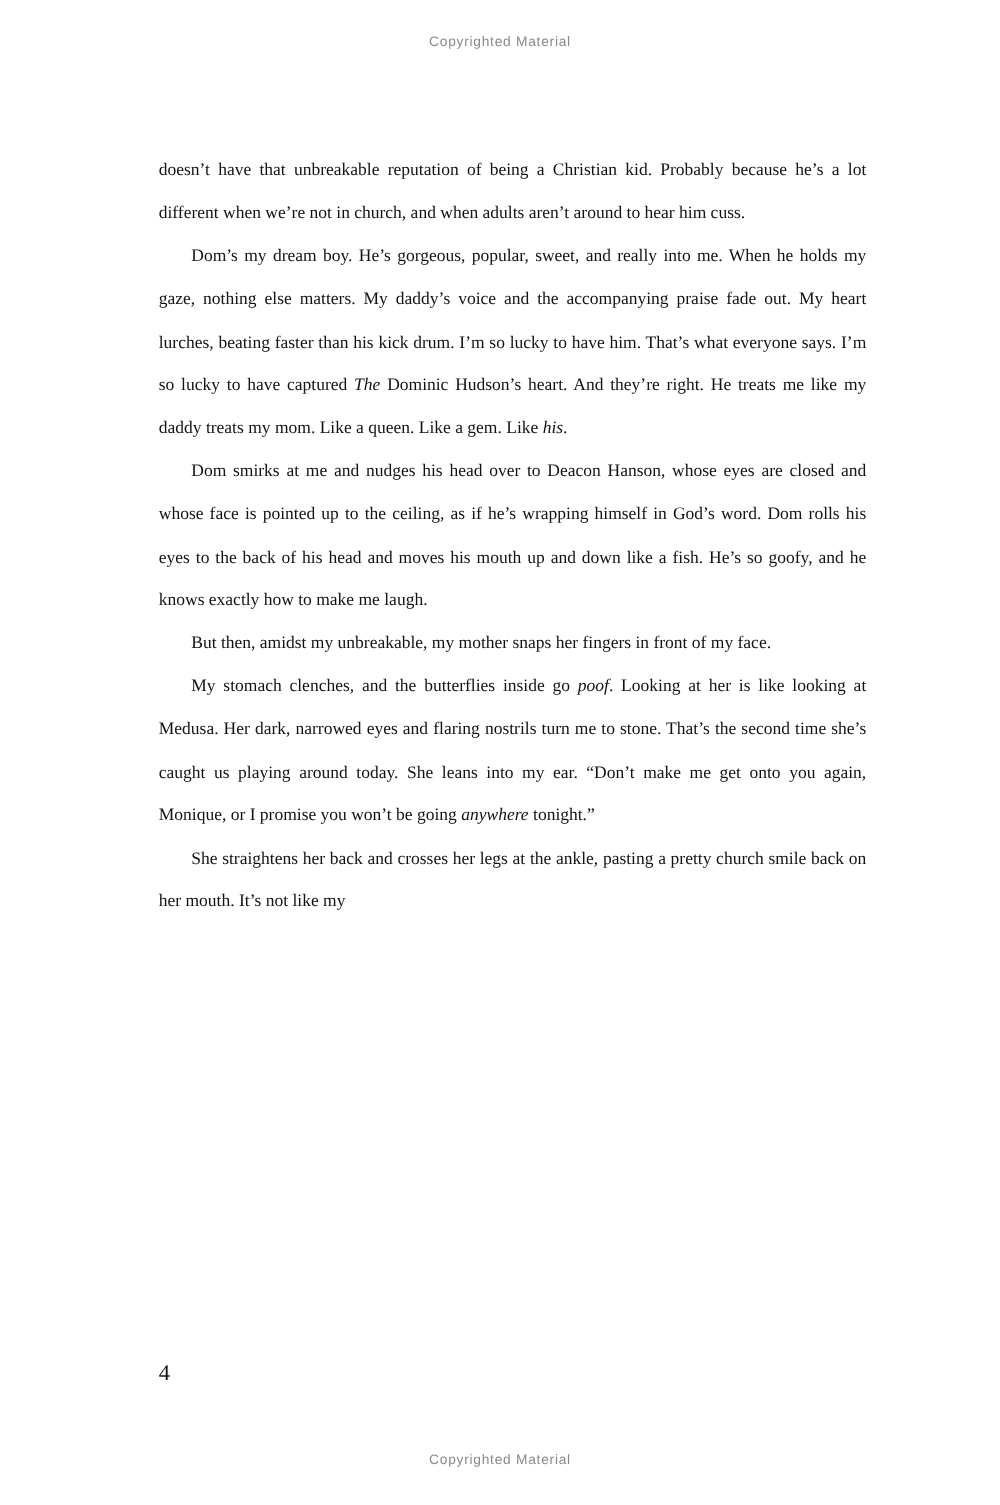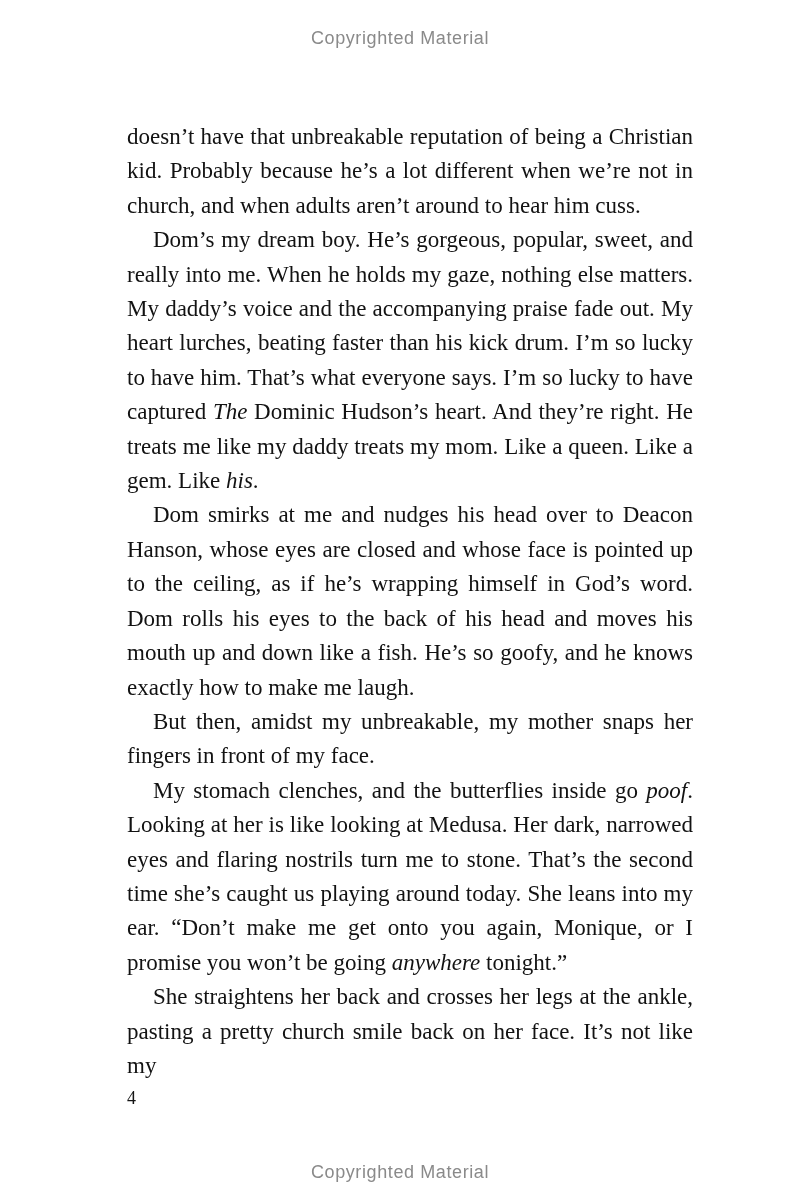--- a/index.html
+++ b/index.html
@@ -18,40 +18,40 @@
     box-sizing: border-box;
   }
 
   
   .watermark {
     position: absolute;
     left: 0;
     width: 800px;
     text-align: center;
     font-family: "Liberation Sans", sans-serif;
-    font-size: 18px;
+    font-size: 11px;
     letter-spacing: 0.6px;
     color: #8a8a8a;
     user-select: none;
   }
   .watermark.top    { top: 28px; }
   .watermark.bottom { top: 1162px; }
 
   
   .textblock {
     position: absolute;
     left: 127px;
     top: 120px;
     width: 566px;
   }
 
   .textblock p {
     margin: 0;
     font-family: "Liberation Serif", "DejaVu Serif", serif;
-    font-size: 23px;
+    font-size: 14px;
     line-height: 34.4px;
     color: #121212;
     text-align: justify;
     text-justify: inter-word;
     text-indent: 26px;
     -webkit-font-smoothing: antialiased;
     hyphens: manual;
   }
 
   
@@ -79,20 +79,20 @@
 <div class="page">
 
   <div class="watermark top">Copyrighted Material</div>
 
   <div class="textblock">
       <p class="cont"><span>doesn’t have that unbreakable reputation of being a Christian kid. Probably because he’s a lot different when we’re not in church, and when adults aren’t around to hear him cuss.</span></p>
       <p><span>Dom’s my dream boy. He’s gorgeous, popular, sweet, and really into me. When he holds my gaze, nothing else matters. My daddy’s voice and the accompanying praise fade out. My heart lurches, beating faster than his kick drum. I’m so lucky to have him. That’s what everyone says. I’m so lucky to have captured </span><em>The</em><span> Dominic Hudson’s heart. And they’re right. He treats me like my daddy treats my mom. Like a queen. Like a gem. Like </span><em>his</em><span>.</span></p>
       <p><span>Dom smirks at me and nudges his head over to Deacon Hanson, whose eyes are closed and whose face is pointed up to the ceiling, as if he’s wrapping himself in God’s word. Dom rolls his eyes to the back of his head and moves his mouth up and down like a fish. He’s so goofy, and he knows exactly how to make me laugh.</span></p>
       <p><span>But then, amidst my unbreakable, my mother snaps her fingers in front of my face.</span></p>
       <p><span>My stomach clenches, and the butterflies inside go </span><em>poof</em><span>. Looking at her is like looking at Medusa. Her dark, narrowed eyes and flaring nostrils turn me to stone. That’s the second time she’s caught us playing around today. She leans into my ear. “Don’t make me get onto you again, Monique, or I promise you won’t be going </span><em>anywhere</em><span> tonight.”</span></p>
-      <p><span>She straightens her back and crosses her legs at the ankle, pasting a pretty church smile back on her face. It’s not like my</span></p>
+      <p><span>She straightens her back and crosses her legs at the ankle, pasting a pretty church smile back on her mouth. It’s not like my</span></p>
     </div>
 
   <div class="folio">4</div>
 
   <div class="watermark bottom">Copyrighted Material</div>
 
 </div>
 
 </body></html>

